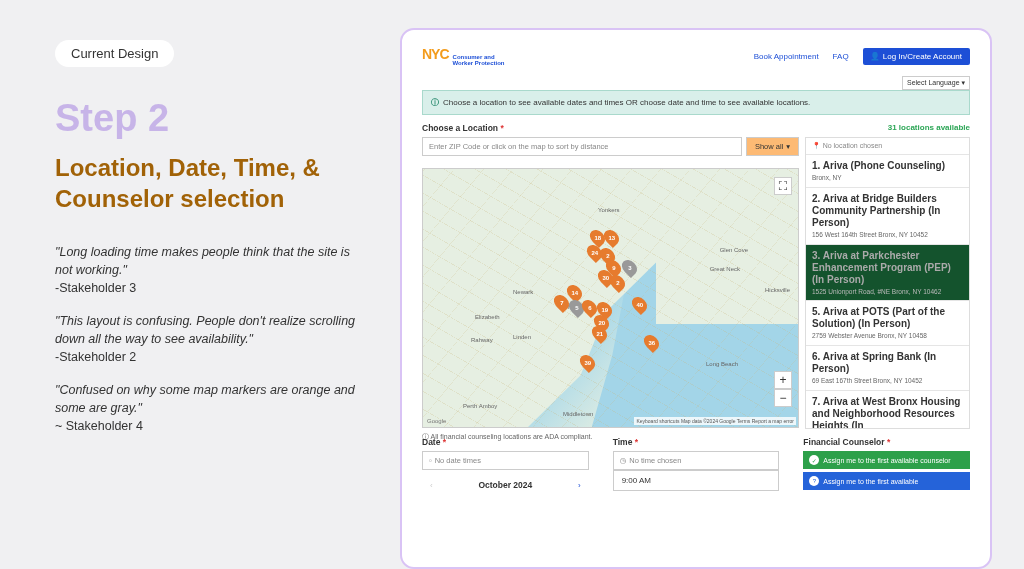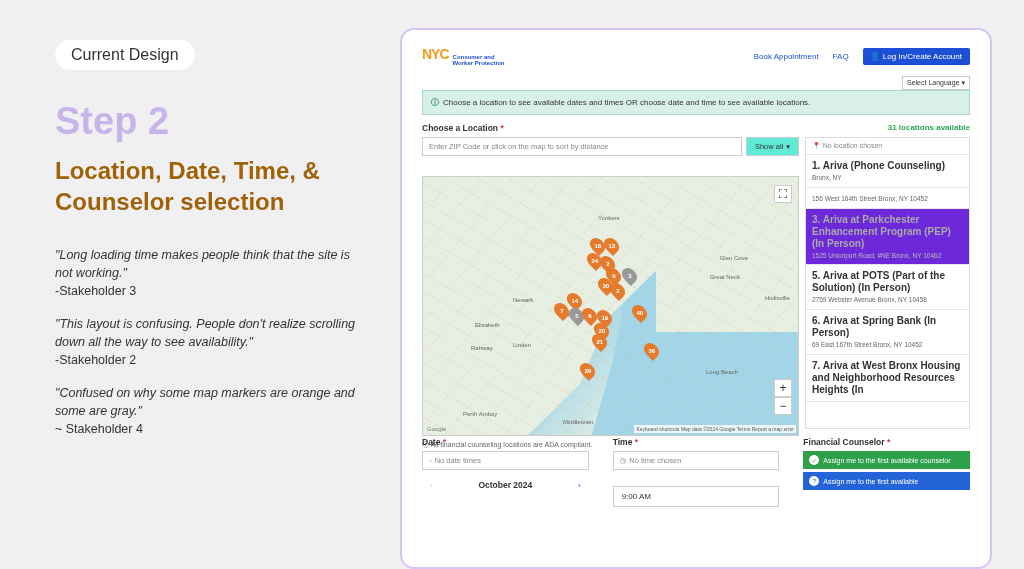--- a/index.html
+++ b/index.html
@@ -1,18 +1,18 @@
 <!DOCTYPE html>
 <html><head>
 <meta charset="utf-8">
 <style>
 * { box-sizing: border-box; margin: 0; padding: 0; }
 body { font-family: -apple-system, BlinkMacSystemFont, "Segoe UI", Arial, sans-serif; background: #f0f0f2; width: 1024px; height: 569px; overflow: hidden; display: flex; }
 .left-panel { width: 400px; padding: 40px 30px 20px 55px; }
-.badge { display: inline-block; background: #fff; border-radius: 20px; padding: 6px 16px; font-size: 16px; color: #333; margin-bottom: 30px; }
+.badge { display: inline-block; background: #fff; border-radius: 20px; padding: 6px 16px; font-size: 13px; color: #333; margin-bottom: 30px; }
 .step-num { color: #c7b4e8; font-size: 38px; font-weight: 700; margin-bottom: 12px; }
 .step-title { color: #a16207; font-size: 24px; font-weight: 700; line-height: 1.3; margin-bottom: 30px; }
 .quote { font-size: 12.5px; font-style: italic; color: #333; margin-bottom: 2px; line-height: 1.4; }
 .attrib { font-size: 12.5px; color: #333; margin-bottom: 18px; }
 .browser-frame { flex: 1; margin: 28px 32px 0 0; background: #fff; border: 2px solid #d9c3f5; border-radius: 14px; padding: 10px; position: relative; overflow: hidden; }
 .app { font-size: 8px; color: #333; height: 100%; overflow: hidden; }
 .app-header { display: flex; align-items: center; padding: 6px 10px; }
 .logo { display: flex; align-items: baseline; gap: 4px; }
 .nyc { font-weight: 900; color: #f39c1c; font-size: 14px; letter-spacing: -1px; }
 .logo-sub { color: #1d4fd6; font-size: 6px; font-weight: 700; line-height: 1; }
@@ -25,53 +25,53 @@
 .prog-step.active { background: #d8e4f7; }
 .prog-step.inactive { color: #888; }
 .banner { background: #d9efea; border: 1px solid #a9d9cc; margin: 0 10px 8px; padding: 6px 8px; font-size: 8px; color: #333; display: flex; align-items: center; gap: 4px; }
 .banner .i { color: #2a8b6f; font-weight: bold; }
 .section-row { display: flex; justify-content: space-between; margin: 0 10px 4px; }
 .sec-label { font-size: 8.5px; font-weight: 700; }
 .req { color: #d33; }
 .loc-count { color: #2ca656; font-size: 8px; font-weight: 700; }
 .main-split { display: flex; gap: 6px; margin: 0 10px; height: 292px; }
 .map-col { flex: 1; }
-.search-row { display: flex; gap: 4px; margin-bottom: 20px; }
+.search-row { display: flex; gap: 4px; margin-bottom: 12px; }
 .zip-input { flex: 1; border: 1px solid #ccc; padding: 4px 6px; font-size: 7.5px; color: #888; background: #fff; }
-.showall { border: 1px solid #ccc; padding: 4px 8px; font-size: 7.5px; background: #5eead4; display: flex; align-items: center; gap: 3px; }
+.showall { border: 1px solid #ccc; padding: 4px 8px; font-size: 7.5px; background: #fdba74; display: flex; align-items: center; gap: 3px; }
 .map { position: relative; height: 260px; border: 1px solid #ccc; overflow: hidden; }
 .map-bg { position: absolute; inset: 0; background: linear-gradient(130deg, #dfeee0 0%, #e8f0e2 30%, #a8d8e8 50%, #e8f0e2 70%, #a8d8e8 100%); }
 .land1 { position: absolute; left: 0; top: 0; width: 70%; height: 100%; background: #e6efe2; clip-path: polygon(0 0, 100% 0, 95% 30%, 70% 55%, 60% 80%, 40% 100%, 0 100%); }
 .water { position: absolute; right: 0; bottom: 0; width: 55%; height: 70%; background: #a3d5e8; clip-path: polygon(20% 0, 100% 0, 100% 100%, 0 100%, 10% 60%); }
 .land2 { position: absolute; right: 0; top: 0; width: 38%; height: 60%; background: #e6efe2; }
 .roads { position: absolute; inset: 0; background-image: repeating-linear-gradient(30deg, transparent 0 15px, rgba(200,180,120,0.25) 15px 15.6px), repeating-linear-gradient(-50deg, transparent 0 22px, rgba(200,180,120,0.2) 22px 22.6px); }
 .marker { position: absolute; width: 13px; height: 17px; background: #e67b2e; border-radius: 50% 50% 50% 0; transform: rotate(-45deg); display: flex; align-items: center; justify-content: center; }
 .marker span { transform: rotate(45deg); color: #fff; font-size: 6px; font-weight: 700; }
 .marker.g { background: #999; }
 .map-label { position: absolute; font-size: 6px; color: #666; }
 .map-ctrl { position: absolute; right: 6px; background: #fff; border: 1px solid #ccc; width: 18px; text-align: center; font-size: 12px; line-height: 16px; }
 .map-attr { position: absolute; right: 2px; bottom: 2px; font-size: 5px; color: #555; background: rgba(255,255,255,0.8); padding: 1px 2px; }
 .google-l { position: absolute; left: 4px; bottom: 3px; font-size: 6px; color: #777; }
 .ada-note { font-size: 7px; color: #666; margin-top: 4px; }
 .list-col { width: 165px; border: 1px solid #ddd; overflow: hidden; }
 .no-loc { padding: 4px 6px; font-size: 7px; color: #888; border-bottom: 1px solid #e5e5e5; }
 .loc-item { padding: 5px 6px; border-bottom: 1px solid #e5e5e5; }
-.loc-item.dis { background: #6d28d9; color: #aaa; }
+.loc-item.dis { background: #14532d; color: #aaa; }
 .loc-name { font-size: 10px; font-weight: 700; line-height: 1.2; }
 .loc-addr { font-size: 6.5px; color: #666; margin-top: 2px; line-height: 1.2; }
 .loc-item.dis .loc-addr { color: #bbb; }
 .bottom-row { display: flex; gap: 24px; margin: 8px 10px 0; }
 .bot-col { flex: 1; }
 .bot-col .sec-label { margin-bottom: 4px; }
 .date-box, .time-box { border: 1px solid #ccc; padding: 4px 6px; font-size: 7.5px; color: #888; display: flex; align-items: center; gap: 3px; }
 .cal-head { display: flex; justify-content: space-between; align-items: center; padding: 6px 8px; margin-top: 4px; }
 .cal-arrow { color: #1d4fd6; cursor: pointer; }
 .cal-arrow.d { color: #ccc; }
 .cal-month { font-weight: 700; font-size: 8.5px; }
-.time-slot { border: 1px solid #ccc; padding: 5px 8px; font-size: 8px; margin-top: 16px; }
+.time-slot { border: 1px solid #ccc; padding: 5px 8px; font-size: 8px; margin-top: 0; }
 .coun-btn { padding: 4px 6px; color: #fff; font-size: 7px; display: flex; align-items: center; gap: 4px; margin-bottom: 3px; }
 .coun-btn.gr { background: #2da04a; }
 .coun-btn.bl { background: #2563d9; }
 .check, .qm { background: #fff; border-radius: 50%; width: 10px; height: 10px; display: inline-flex; align-items: center; justify-content: center; font-size: 6px; }
 .check { color: #2da04a; }
 .qm { color: #2563d9; }
 </style>
 </head>
 <body>
 
@@ -213,20 +213,21 @@
         <div class="ada-note">ⓘ <span>All financial counseling locations are ADA compliant.</span></div>
       </div>
 
       <div class="list-col">
         <div class="no-loc">📍 <span>No location chosen</span></div>
         <div class="loc-item">
           <div class="loc-name"><span>1.</span> <span>Ariva (Phone Counseling)</span></div>
           <div class="loc-addr">Bronx, NY</div>
         </div>
         <div class="loc-item">
+          <div class="loc-name"><span>2.</span> <span>Ariva at Bridge Builders Community Partnership (In Person)</span></div>
           <div class="loc-addr">156 West 164th Street
 Bronx, NY 10452</div>
         </div>
         <div class="loc-item dis">
           <div class="loc-name"><span>3.</span> <span>Ariva at Parkchester Enhancement Program (PEP) (In Person)</span></div>
           <div class="loc-addr">1525 Unionport Road, #NE
 Bronx, NY 10462</div>
         </div>
         <div class="loc-item">
           <div class="loc-name"><span>5.</span> <span>Ariva at POTS (Part of the Solution) (In Person)</span></div>

